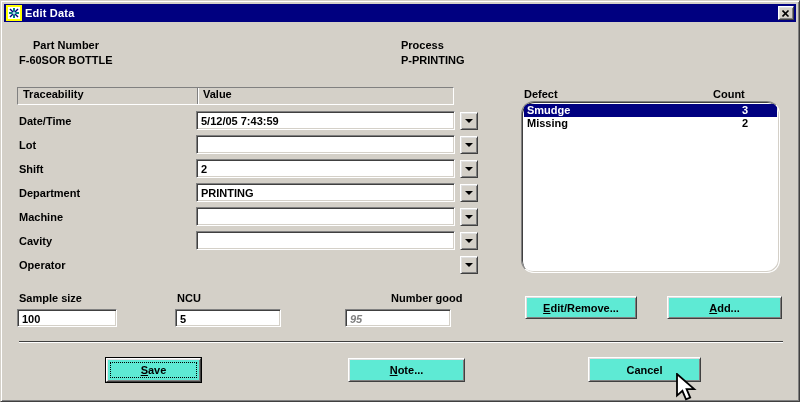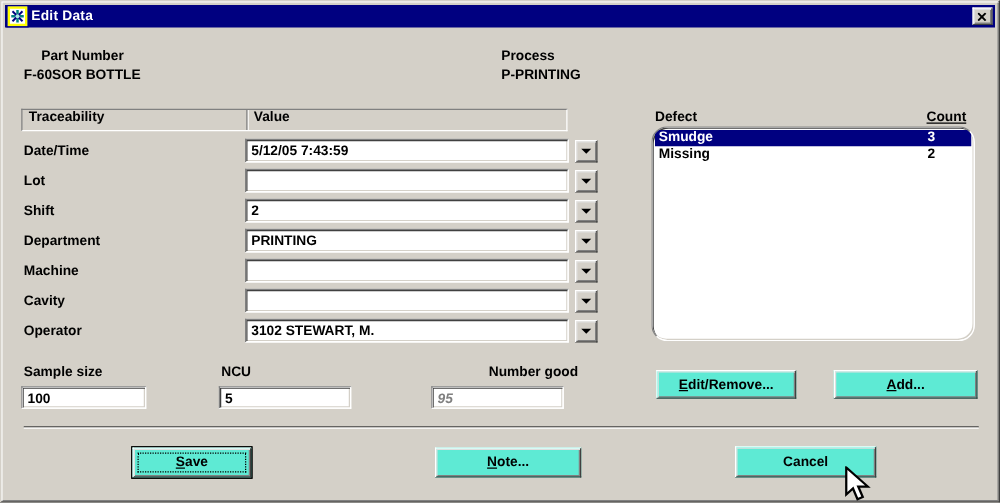--- a/index.html
+++ b/index.html
@@ -148,27 +148,26 @@
       <span class="drop-arrow"></span>
     </span>
 
   <div class="lbl" style="left:18px; top:234px;">Cavity</div>
   <input class="field" style="left: 195px; top: 230px; width: 259px;" value="">
   <span class="drop-btn" style="left:459px; top:231px;">
       <span class="drop-arrow"></span>
     </span>
 
   <div class="lbl" style="left:18px; top:258px;">Operator</div>
-  <input class="field" style="left: 195px; top: 254px; width: 259px;" value="3102 STEWART, M.">
   <span class="drop-btn" style="left:459px; top:255px;">
       <span class="drop-arrow"></span>
     </span>
 
   <div class="lbl" style="left:523px; top:87px;">Defect</div>
-  <div class="lbl" style="left:712px; top:87px; width:60px; text-align:right;text-decoration:underline;">Count</div>
+  <div class="lbl" style="left:712px; top:87px; width:60px; text-align:left;">Count</div>
 
   <div class="listbox">
     <div class="list-row selected">
       <span class="d-name">Smudge</span>
       <span class="d-count">3</span>
     </div>
     <div class="list-row">
       <span class="d-name">Missing</span>
       <span class="d-count">2</span>
     </div>

